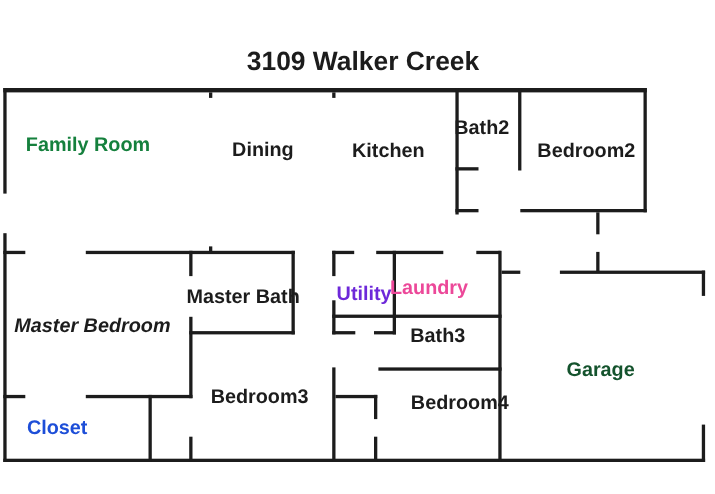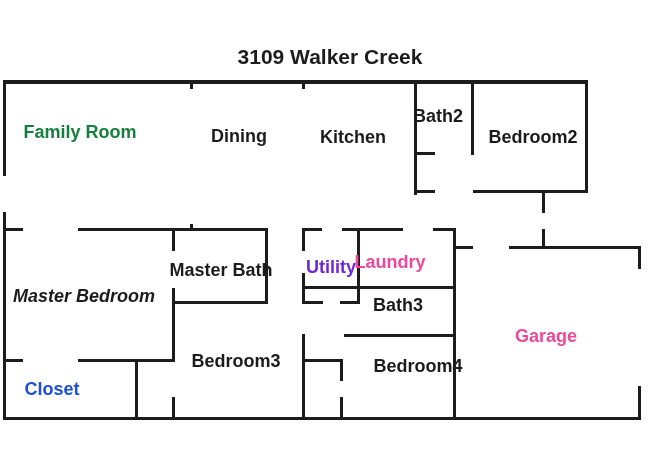--- a/index.html
+++ b/index.html
@@ -12,21 +12,21 @@
     position: relative;
     width: 650px;
     height: 449px;
     background: #ffffff;
     overflow: hidden;
   }
   .title {
     position: absolute;
     margin: 0;
     transform: translate(-50%, -50%);
-    font-size: 21px;
+    font-size: 24px;
     font-weight: bold;
     color: #1c1c1c;
     white-space: nowrap;
     letter-spacing: 0px;
   }
   .wall, .tick {
     position: absolute;
     background: #1c1c1c;
   }
   .room-label {
@@ -93,18 +93,18 @@
       <div class="room-label" style="left: 80px; top: 132px; color: #15803d;">Family Room</div>
       <div class="room-label" style="left: 239px; top: 136px; color: rgb(28, 28, 28);">Dining</div>
       <div class="room-label" style="left: 353px; top: 137px; color: rgb(28, 28, 28);">Kitchen</div>
       <div class="room-label" style="left: 438px; top: 116px; color: rgb(28, 28, 28);">Bath2</div>
       <div class="room-label" style="left: 533px; top: 137px; color: rgb(28, 28, 28);">Bedroom2</div>
       <div class="room-label" style="left: 84px; top: 296px; color: rgb(28, 28, 28); font-style: italic;">Master Bedroom</div>
       <div class="room-label" style="left: 221px; top: 270px; color: rgb(28, 28, 28);">Master Bath</div>
       <div class="room-label" style="left: 331px; top: 267px; color: #6d28d9;">Utility</div>
       <div class="room-label" style="left: 390px; top: 262px; color: #ec4899;">Laundry</div>
       <div class="room-label" style="left: 398px; top: 305px; color: rgb(28, 28, 28);">Bath3</div>
-      <div class="room-label" style="left: 546px; top: 336px; color: #ec4899;">Garage</div>
+      <div class="room-label" style="left: 546px; top: 336px; color: #14532d;">Garage</div>
       <div class="room-label" style="left: 236px; top: 361px; color: rgb(28, 28, 28);">Bedroom3</div>
       <div class="room-label" style="left: 394px; top: 366px; color: rgb(28, 28, 28); padding-left: 48px;">Bedroom4</div>
       <div class="room-label" style="left: 52px; top: 389px; color: #1d4ed8;">Closet</div>
     </div>
 </div>
 
 </body></html>

